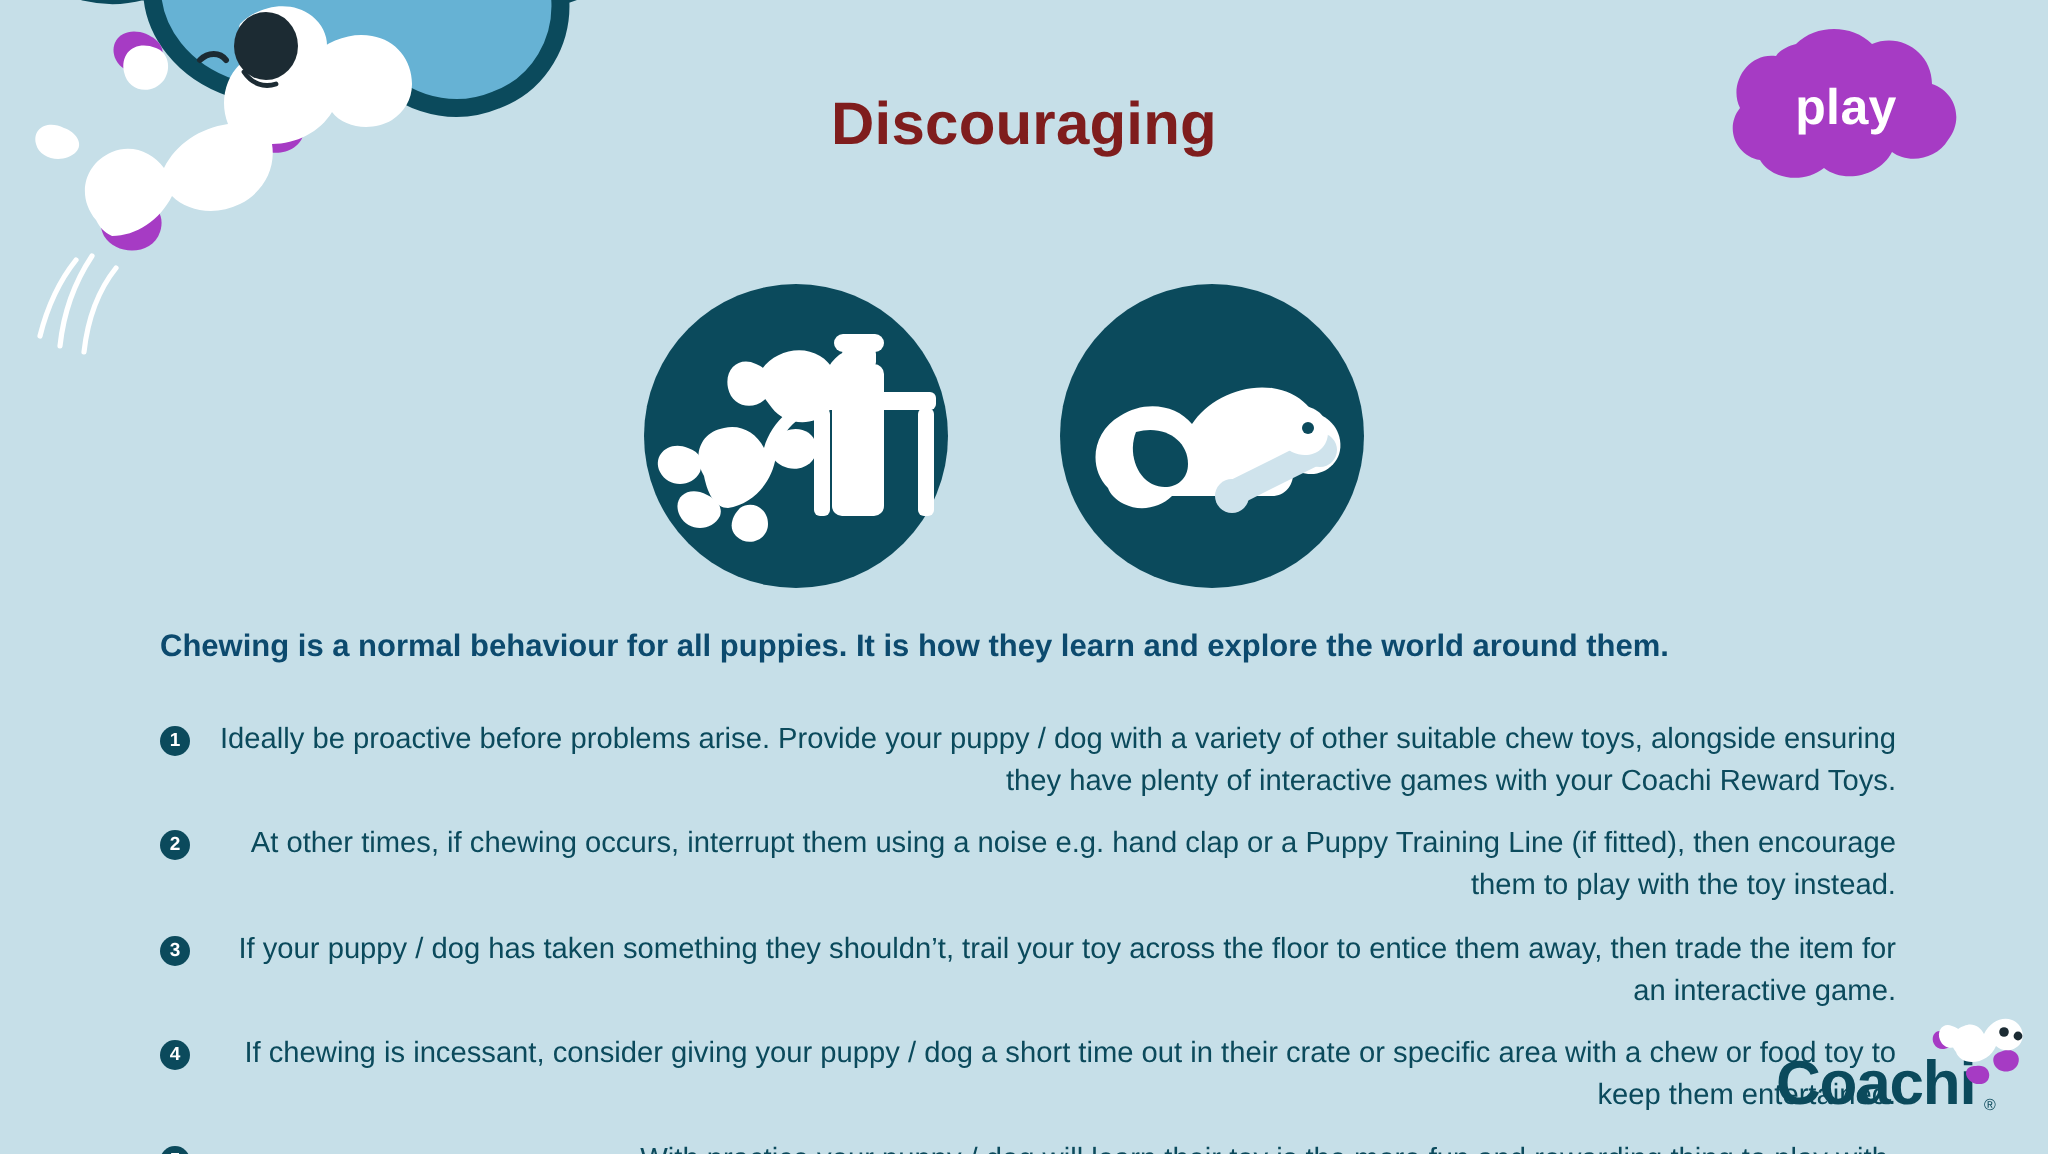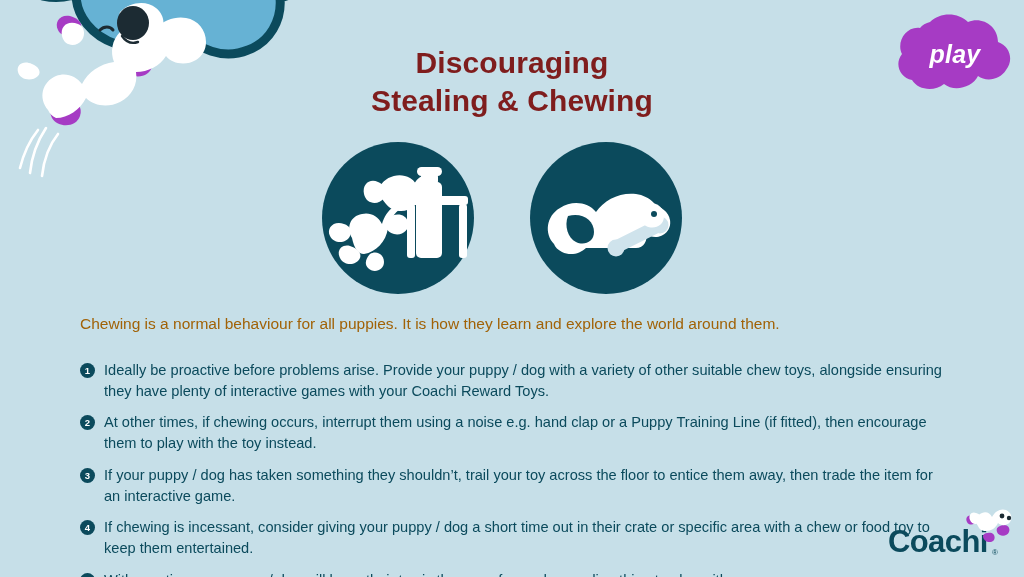--- a/index.html
+++ b/index.html
@@ -8,21 +8,21 @@
     background:#c6dfe8;
     font-family:"Liberation Sans", sans-serif;
     overflow:hidden;position:relative;
   }
   .stage{position:absolute;inset:0;width:1024px;height:577px;}
 
   
   .cloud-art{position:absolute;left:-20px;top:-32px;width:350px;height:220px;}
 
   
-  .play-badge{position:absolute;left:896px;top:12px;width:118px;height:82px;font-style:italic;}
+  .play-badge{position:absolute;left:864px;top:12px;width:118px;height:82px;}
   .play-badge .play-label{
     position:absolute;left:0;top:0;width:118px;height:82px;
     display:flex;align-items:center;justify-content:center;
     color:#ffffff;font-size:25px;font-weight:bold;letter-spacing:.2px;
     padding-top:2px;box-sizing:border-box;
   }
 
   
   .title{
     position:absolute;left:312px;top:44px;width:400px;
@@ -34,33 +34,34 @@
   
   .circles{position:absolute;left:322px;top:142px;width:380px;height:152px;}
   .circ{position:absolute;top:0;width:152px;height:152px;border-radius:50%;background:#0b4a5c;}
   .circ.one{left:0;}
   .circ.two{left:208px;}
   .circ svg{position:absolute;left:0;top:0;}
 
   
   .lead{
     position:absolute;left:80px;top:313px;width:860px;
-    color:#a16207;font-size:15.5px;font-weight:normal;line-height:1.42;
+    color:#0c4a6e;font-size:15.5px;font-weight:bold;line-height:1.42;
   }
   .list{position:absolute;left:80px;top:360px;width:868px;}
   .li{display:flex;margin-bottom:11px;}
   .li .num{
     flex:0 0 auto;width:15px;height:15px;border-radius:50%;
     background:#0b4a5c;color:#ffffff;
     font-size:9.5px;font-weight:bold;line-height:15px;text-align:center;
     margin-top:3px;margin-right:9px;
   }
   .li .txt{
     color:#0b4a5c;font-size:14.6px;line-height:1.42;
     flex:1 1 auto;
+    text-align:right;
   }
 
   
   .coachi{position:absolute;left:888px;top:512px;width:128px;height:48px;}
   .coachi .wordmark{
     position:absolute;left:0;top:12px;
     color:#0b4a5c;font-size:31px;font-weight:bold;letter-spacing:-.6px;
   }
   .coachi .tm{position:absolute;left:104px;top:36px;color:#0b4a5c;font-size:8px;}
   .coachi svg{position:absolute;left:76px;top:-4px;}
@@ -137,21 +138,20 @@
                C 38 80 22 78 16 68
                C 4 66 -2 52 6 42
                C 0 30 10 14 24 16
                C 26 13 30 11 34 10 Z" fill="#a63bc4"></path>
     </svg>
     <div class="play-label">play</div>
   </div>
 
   <div class="title">
     <div>Discouraging</div>
-    <div>Stealing &amp; Chewing</div>
   </div>
 
   <div class="circles">
 
     <div class="circ one">
       <svg width="152" height="152" viewBox="0 0 152 152">
         <g fill="#ffffff">
 
           <rect x="84" y="54" width="62" height="9" rx="3"></rect>
 

